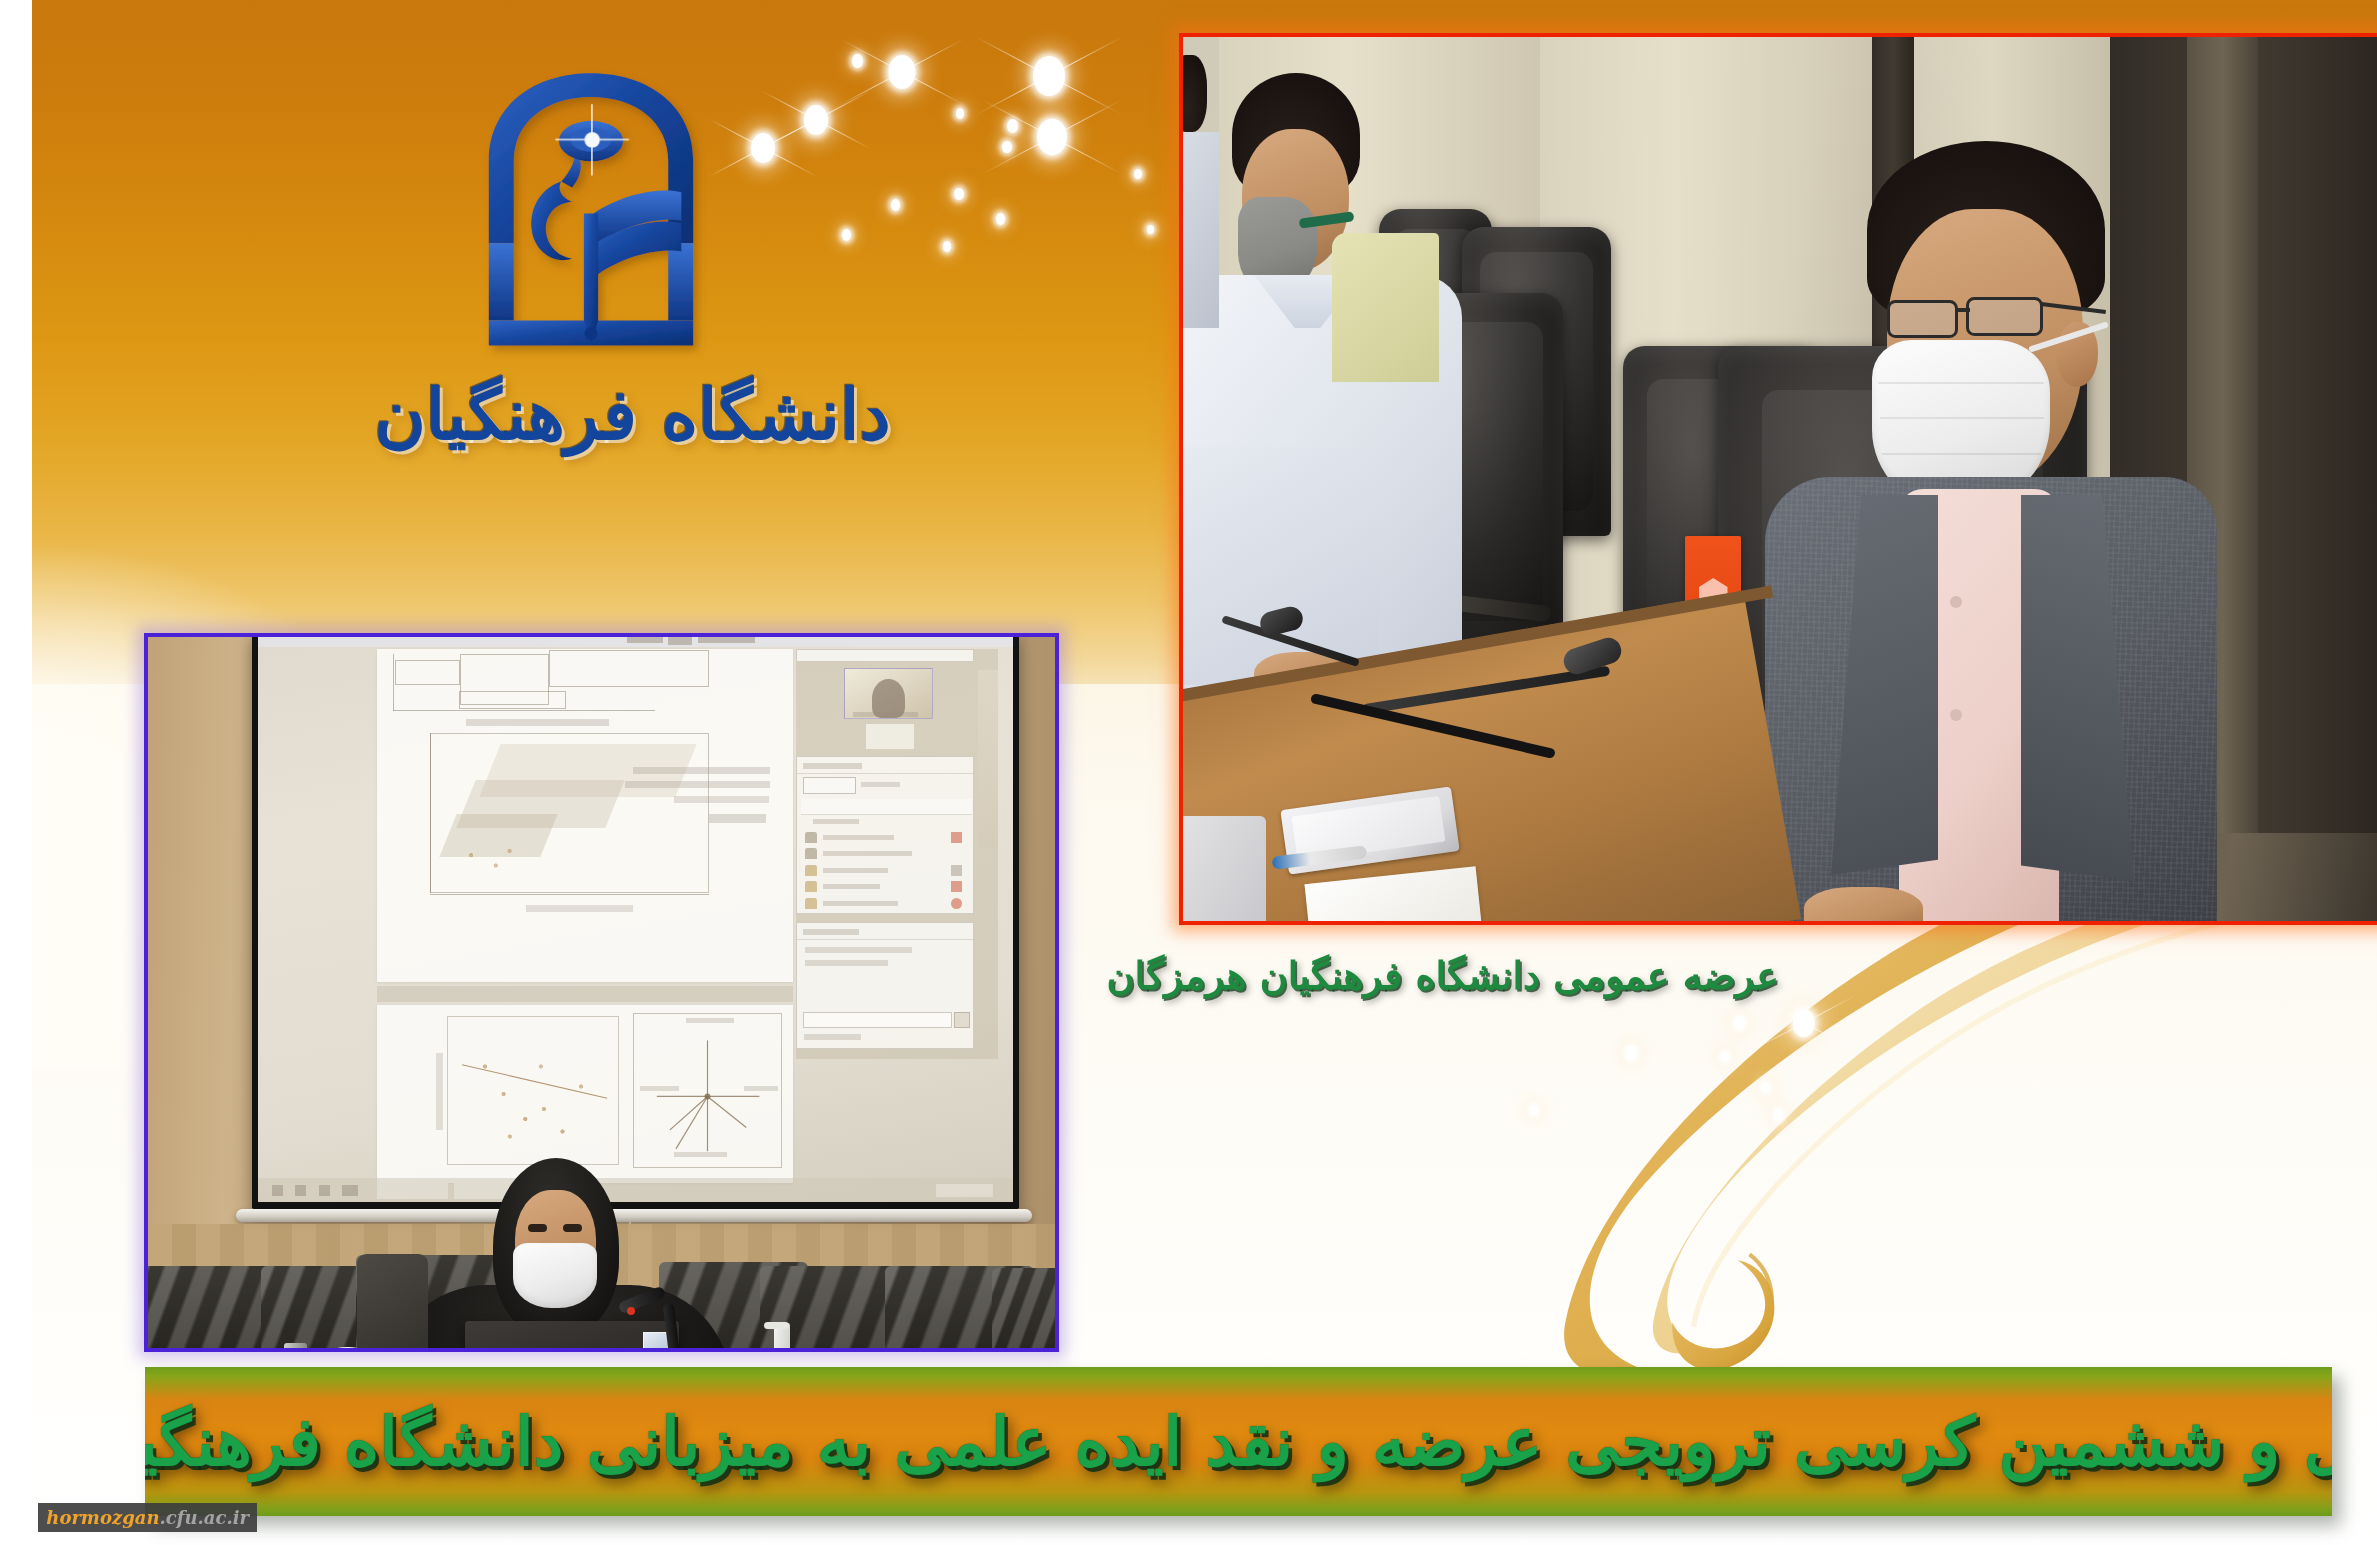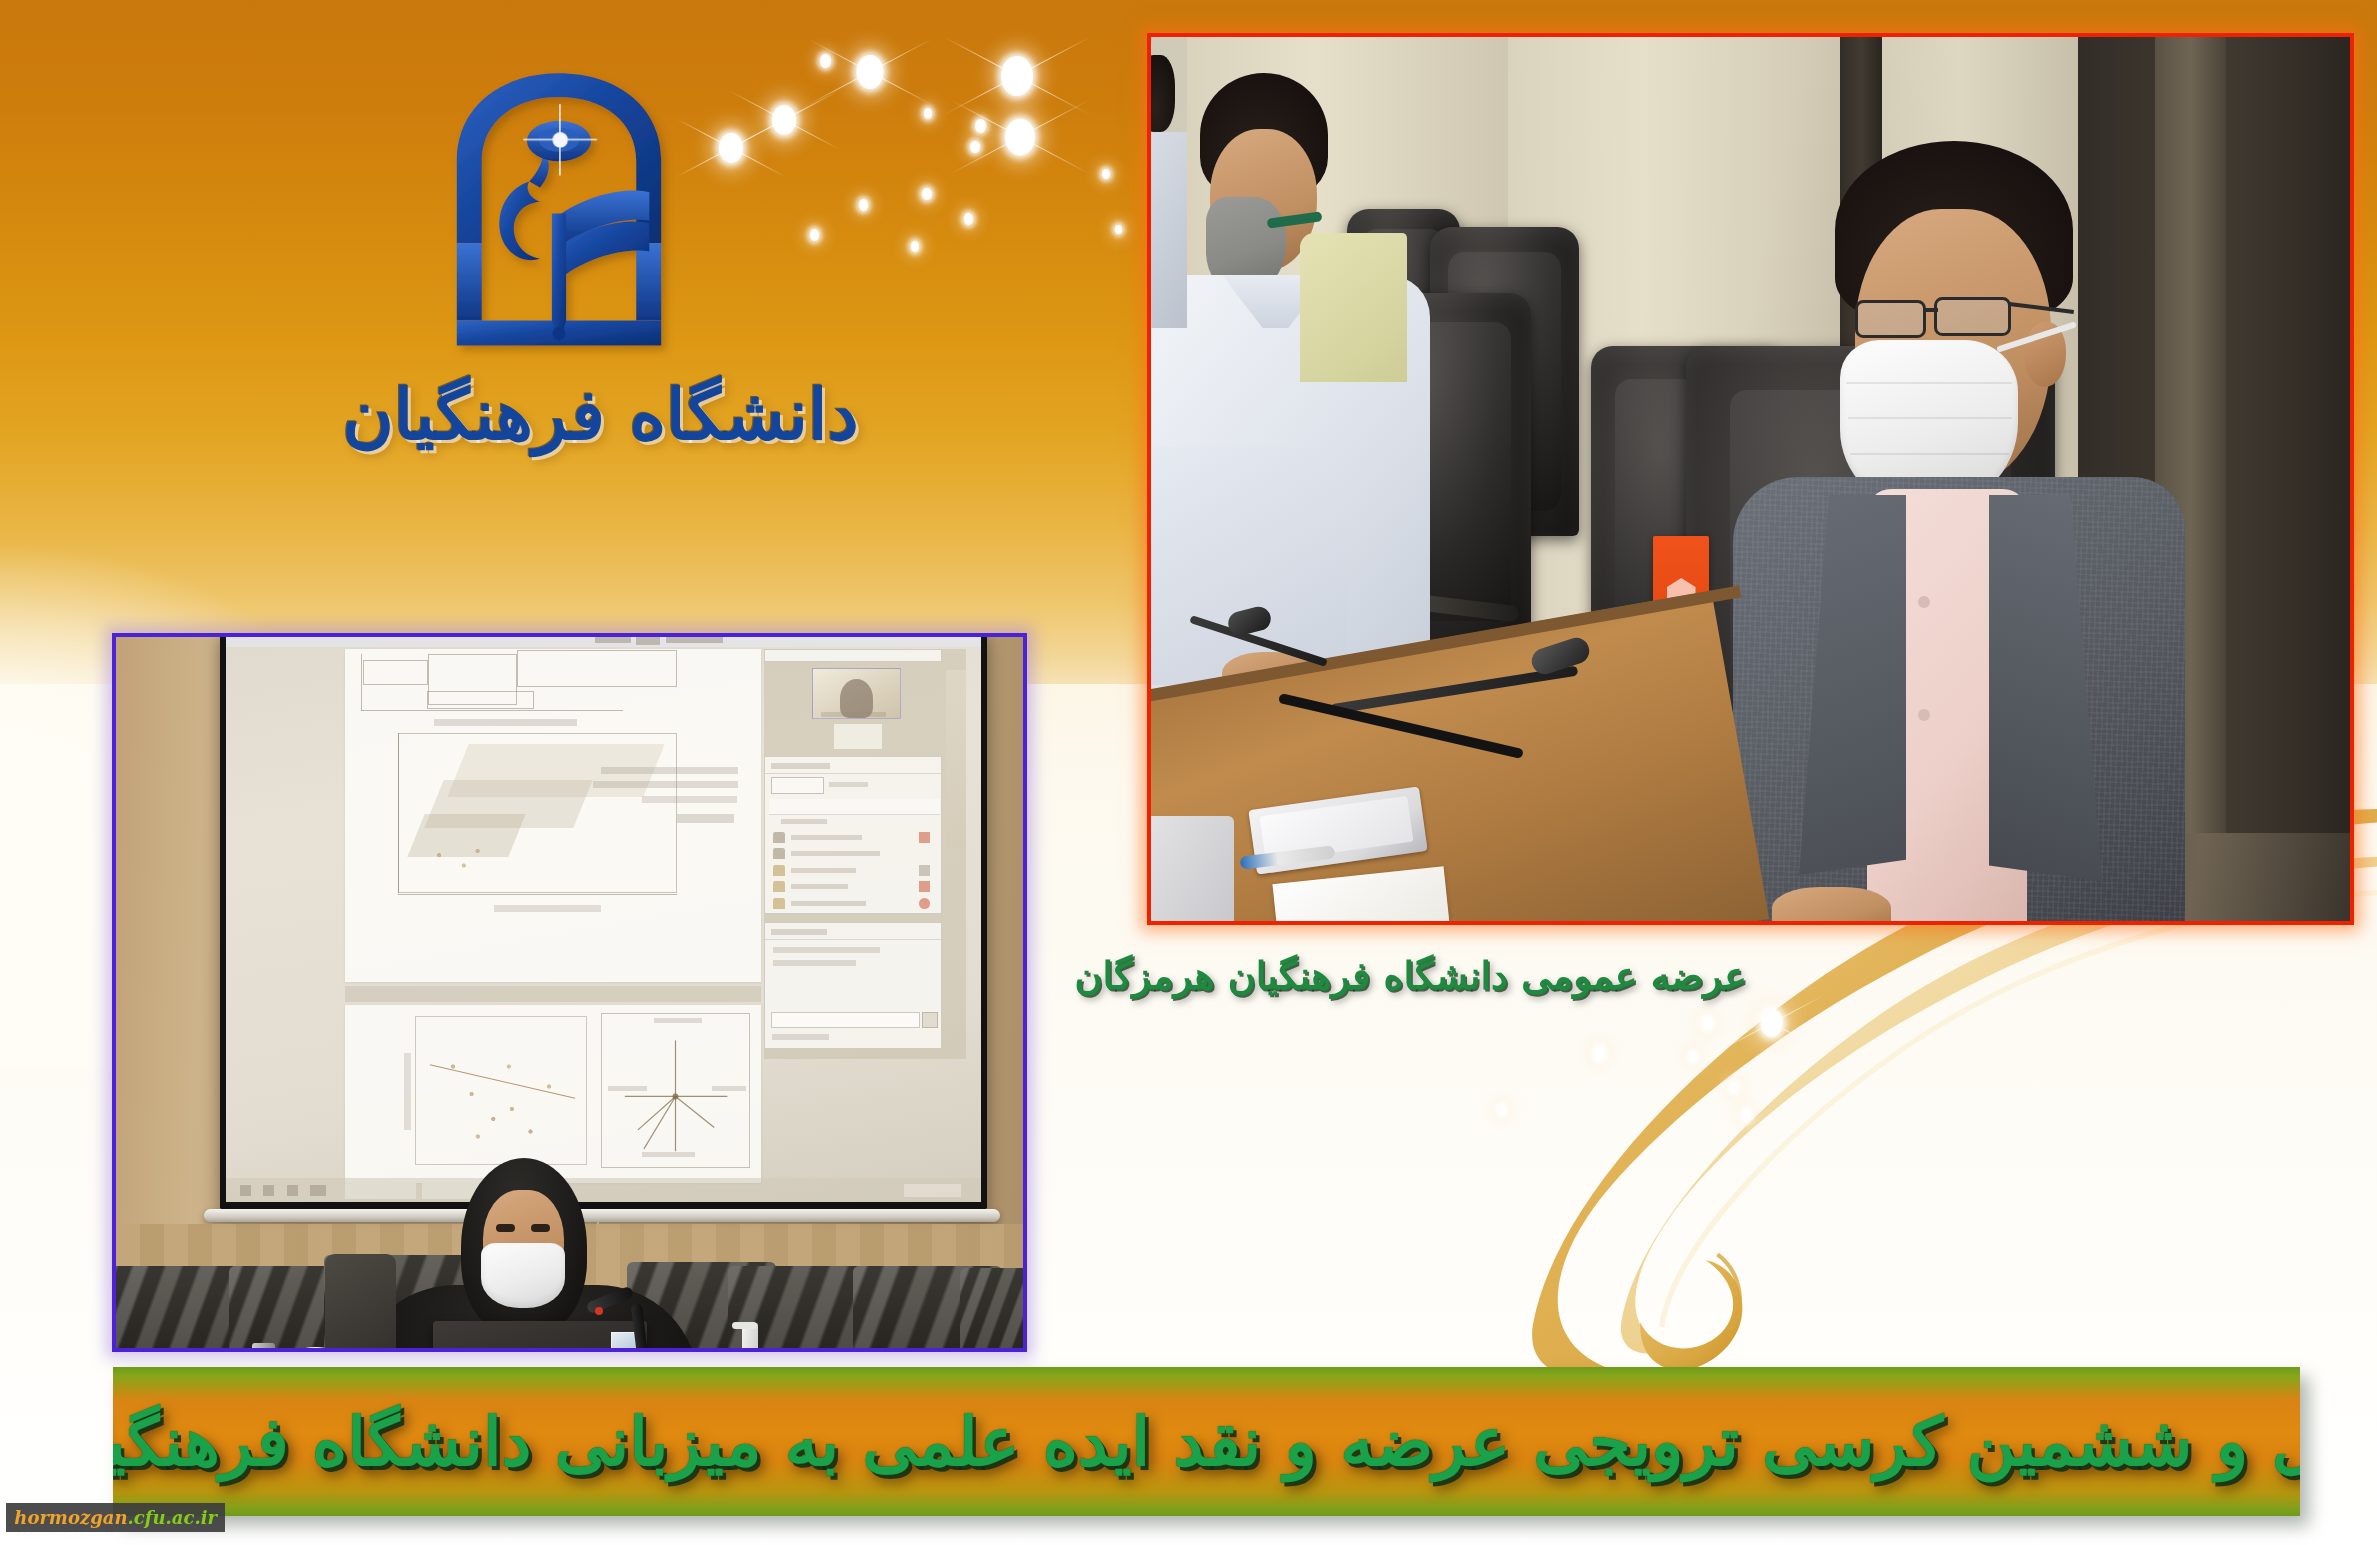--- a/index.html
+++ b/index.html
@@ -4,21 +4,21 @@
 <style>
   * { margin:0; padding:0; box-sizing:border-box; }
   html,body { width:2377px; height:1545px; overflow:hidden; }
   body {
     font-family:"DejaVu Sans","Liberation Sans",sans-serif;
     background:#ffffff;
     position:relative;
   }
 
   
-  #poster { position:absolute; inset:0; background:#fdfcf6; overflow:hidden; }
+  #poster { position:absolute; inset:0; background:#fdfcf6; overflow:hidden;margin-left:32px; }
 
   
   .bg-orange {
     position:absolute; left:0; top:0; width:2377px; height:731px;
     background:
       linear-gradient(180deg,
         #c9780c 0%,
         #cd7d0c 14%,
         #d5890e 30%,
         #dd9713 46%,
@@ -208,21 +208,21 @@
   }
 
   
   .watermark {
     position:absolute; left:6px; top:1503px;
     background:rgba(62,62,62,.92); padding:4.2px 8.3px;
     font-family:"DejaVu Serif","Liberation Serif",serif;
     font-style:italic; font-weight:700; font-size:18px; letter-spacing:0px;
     color:#f0a32a; direction:ltr; white-space:nowrap;
   }
-  .watermark .b { color:#84cc16; }
+  .watermark .b { color:#a3a3a3; }
 </style>
 </head>
 <body>
 
 <div id="poster">
 
   <div class="bg-orange"></div>
   <div class="bg-cream"></div>
   <div class="bg-left-fade"></div>
 

